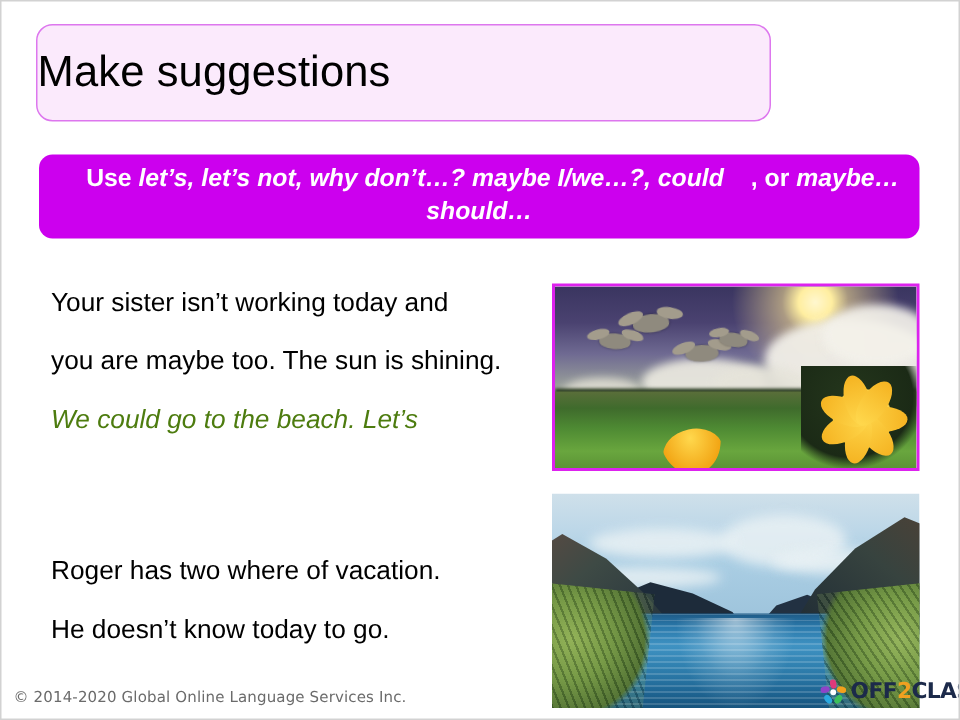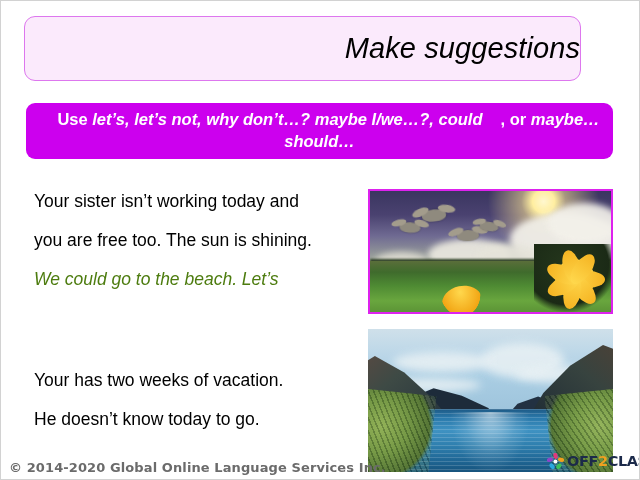--- a/index.html
+++ b/index.html
@@ -19,30 +19,29 @@
     box-sizing: border-box;
     border: 1px solid #d2d2d2;
     overflow: hidden;
   }
 
   
   .title-box {
     position: absolute;
     left: 23px;
     top: 15px;
-    width: 557px;
+    width: 490px;
     height: 65px;
     box-sizing: border-box;
     background: #fbeafc;
     border: 1.3px solid #dd77ee;
     border-radius: 11px;
     display: flex;
     align-items: center;
-    justify-content: flex-end;
-    font-style: italic;
+    justify-content: flex-start;
   }
   .title-text {
     font-size: 29px;
     color: #000000;
     letter-spacing: 0.1px;
     line-height: 1.1;
     white-space: nowrap;
   }
 
   
@@ -92,25 +91,24 @@
     left: 28px;
     top: 357px;
     width: 330px;
   }
 
   
   .footer {
     position: absolute;
     left: 8px;
     top: 459px;
-    font-size: 13px;
+    font-size: 10px;
     color: #6b6b6b;
     letter-spacing: 0.1px;
     font-family: "DejaVu Sans", sans-serif;
-    font-weight: bold;
   }
 
   
   .photo {
     position: absolute;
     overflow: hidden;
   }
   .photo-top {
     left: 367px;
     top: 188px;
@@ -346,26 +344,26 @@
   </div>
 
   <div class="banner">
     <div class="banner-text">
       <span class="up">Use </span><span class="it">let’s, let’s not, why don’t…? maybe I/we…?, could</span><span class="up">, or </span><span class="it">maybe… should…</span>
     </div>
   </div>
 
   <div class="text-col">
     <p class="para">Your sister isn’t working today and</p>
-    <p class="para">you are free too. The sun is shining.</p>
+    <p class="para">you are maybe too. The sun is shining.</p>
     <p class="para answer">We could go to the beach. Let’s</p>
   </div>
 
   <div class="para-2">
-    <p class="para">Your has two weeks of vacation.</p>
+    <p class="para">Roger has two where of vacation.</p>
     <p class="para">He doesn’t know today to go.</p>
   </div>
 
   <div class="photo photo-top">
     <div class="photo-inner">
       <div class="sky-top"></div>
       <div class="cloud c1"></div>
       <div class="cloud c2"></div>
       <div class="cloud c3"></div>
       <div class="cloud c4"></div>

